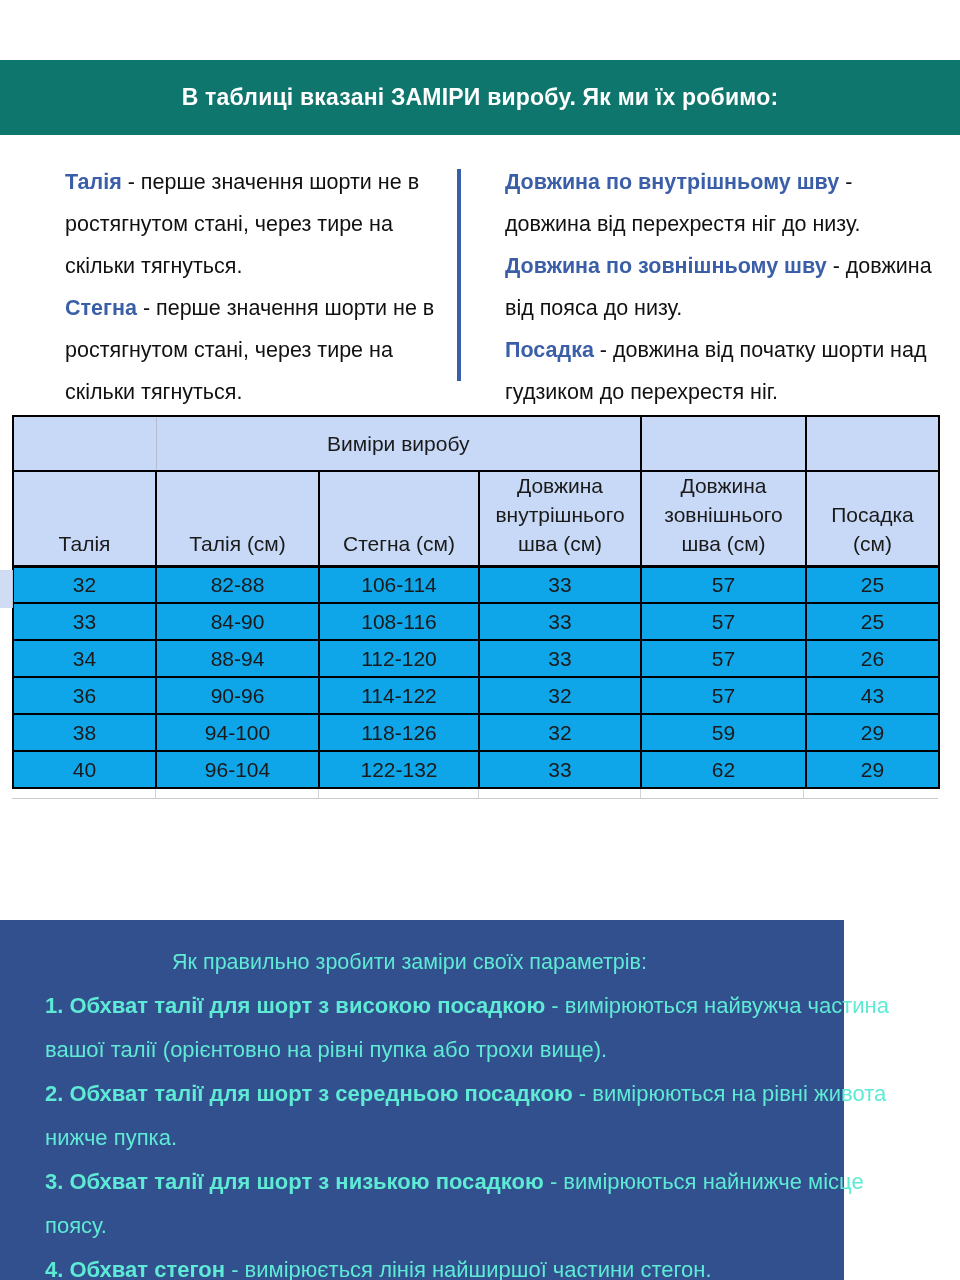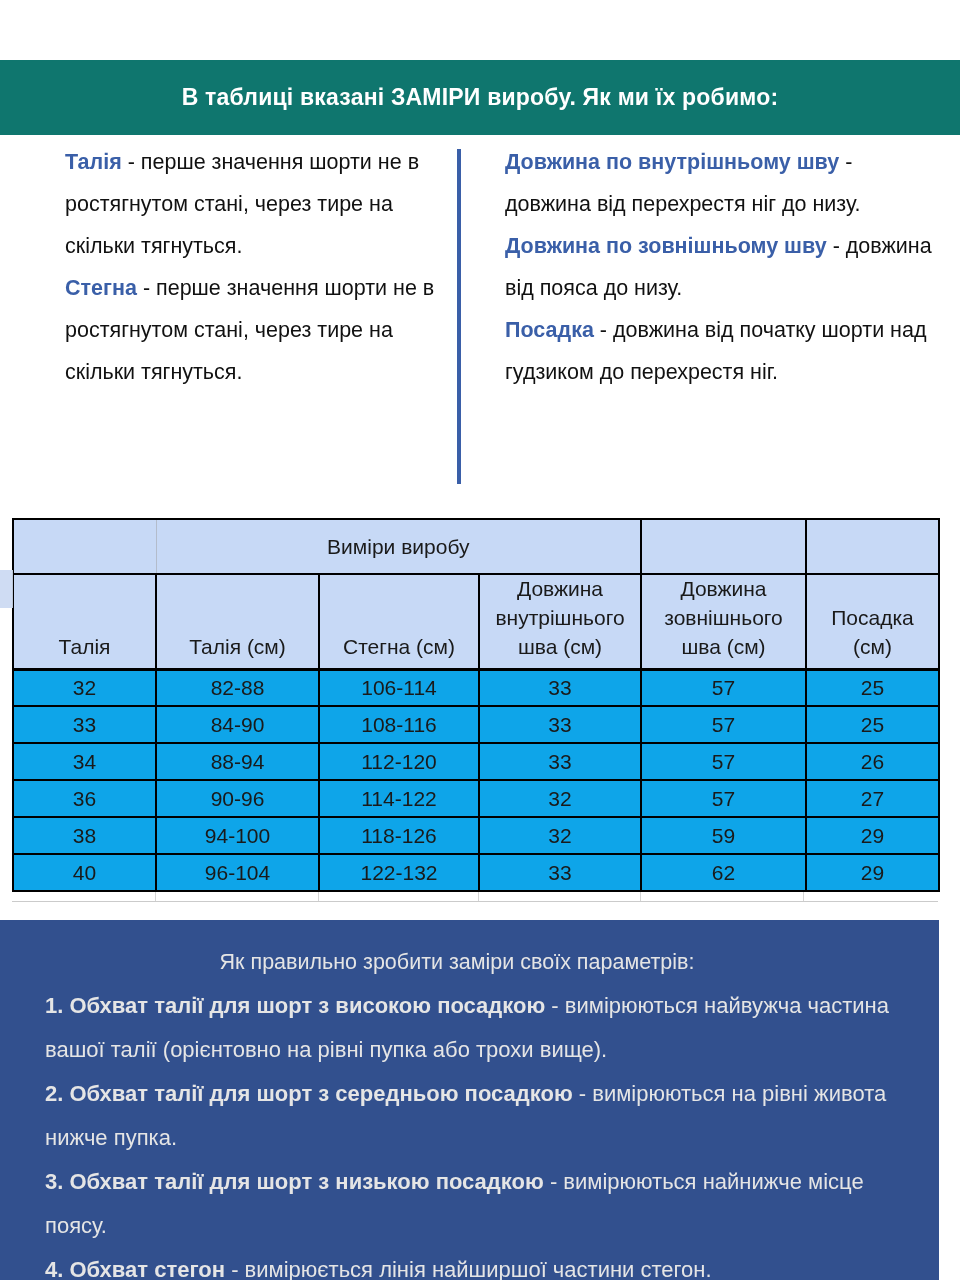--- a/index.html
+++ b/index.html
@@ -11,22 +11,22 @@
 
   
   .banner {
     margin-top:60px; height:75px; background:#0f766e;
     display:flex; align-items:center; justify-content:center;
   }
   .banner h1 { margin:0; color:#ffffff; font-size:23px; font-weight:bold; letter-spacing:0.2px; }
 
   
   .definitions {
-    height:383px; box-sizing:border-box;
-    display:flex; padding:6px 0 0 65px;
+    height:280px; box-sizing:border-box;
+    display:flex; padding:26px 0 0 65px;
   }
   .def-col { font-size:21.5px; line-height:42px; color:#111111; }
   .def-col.left  { width:378px; }
   .def-col.right { width:430px; margin-left:44px; }
   .divider { width:4px; background:#3a5fa8; margin:8px 0 34px 14px; }
   .def { margin:0; }
   .term { color:#3a5fa8; font-weight:bold; }
 
   
   table {
@@ -67,22 +67,22 @@
     background-position:143px 0,306px 0,466px 0,628px 0,791px 0;
   }
   
   .left-strip {
     position:absolute; left:0; top:570px; width:12px; height:38px;
     background:#cfdcf3; border-right:1px solid #bac6d8;
   }
 
   
   .footer {
-    position:absolute; left:0; top:920px; width:939px; height:360px;
-    background:#32508e; color:#e5e5e5; box-sizing:border-box;
+    position:absolute; left:0; top:920px; width:844px; height:360px;
+    background:#32508e; color:#5eead4; box-sizing:border-box;
     padding:20px 70px 0 45px;
   }
   .footer .heading { margin:0; text-align:center; font-size:21.5px; line-height:44px; font-weight:normal; }
   .footer .item { margin:0; font-size:22px; line-height:44px; width:872px; }
   .footer .item .bold { font-weight:bold; }
 </style>
 </head>
 <body>
 
 <header class="banner">
@@ -152,21 +152,21 @@
           <td>33</td>
           <td>57</td>
           <td>26</td>
         </tr>
         <tr>
           <td>36</td>
           <td>90-96</td>
           <td>114-122</td>
           <td>32</td>
           <td>57</td>
-          <td>27</td>
+          <td>43</td>
         </tr>
         <tr>
           <td>38</td>
           <td>94-100</td>
           <td>118-126</td>
           <td>32</td>
           <td>59</td>
           <td>29</td>
         </tr>
         <tr>

